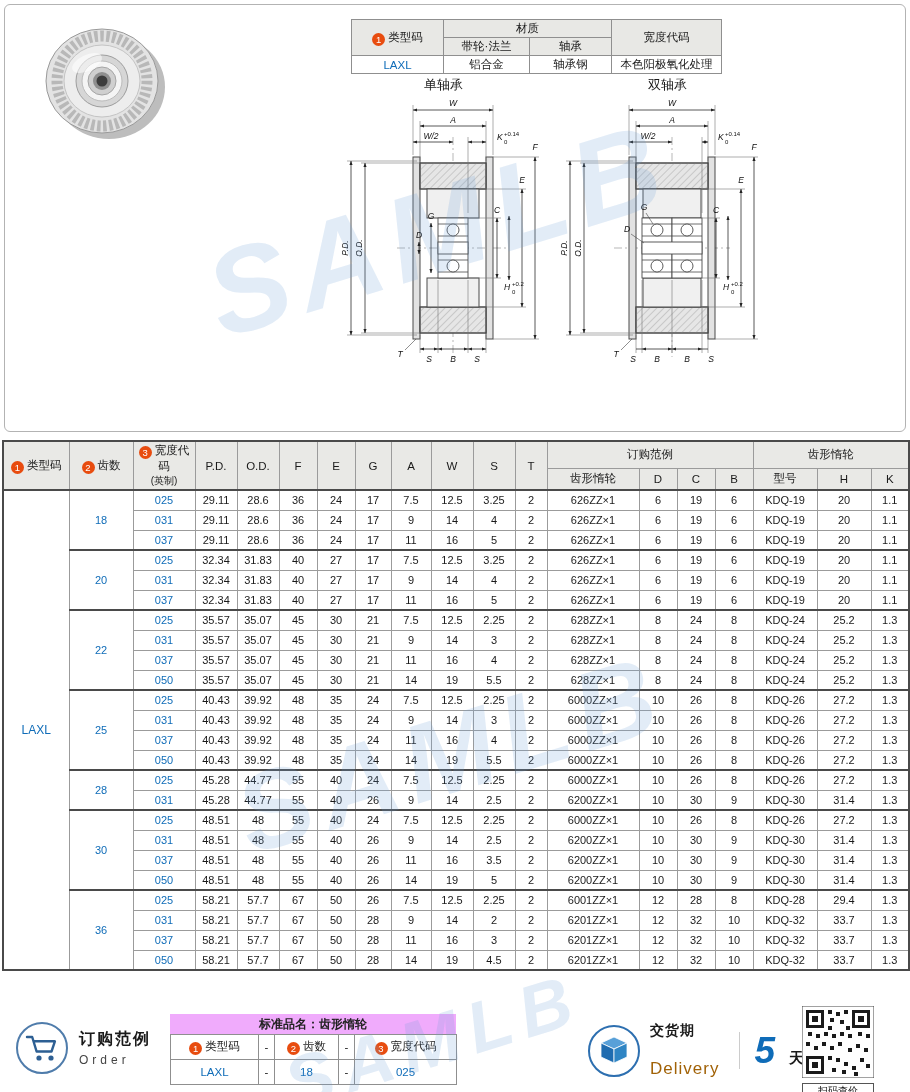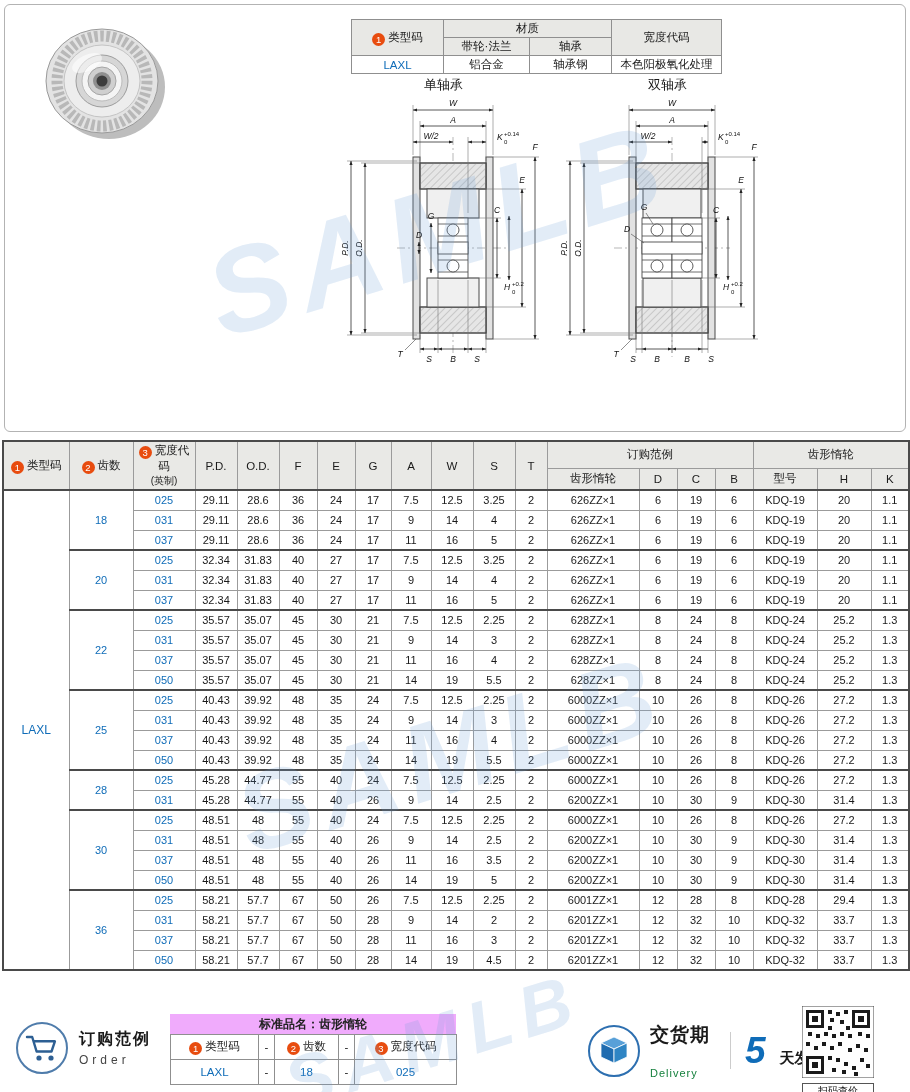--- a/index.html
+++ b/index.html
@@ -50,22 +50,22 @@
   .icon-circle { width:52px; height:52px; border:2px solid #4f7cab; border-radius:50%;
                  display:flex; align-items:center; justify-content:center; background:#fff; }
   .oe-cn { font-size:16px; font-weight:bold; letter-spacing:2px; }
   .oe-en { font-size:12px; letter-spacing:4px; color:#444; margin-top:3px; }
   .order-wrap { position:absolute; left:170px; top:1014px; width:286px; }
   .order-head { background:#f0abfc; height:20px; line-height:20px; text-align:center;
                 font-size:12px; font-weight:bold; color:#222; }
   .order-table { border-collapse:collapse; width:286px; table-layout:fixed; }
   .order-table td { border:1px solid #8f8f8f; text-align:center; height:25px; font-size:11.5px; background:#fff; }
   .delivery { position:absolute; left:588px; top:1022px; display:flex; align-items:center; gap:10px; }
-  .dv-cn { font-size:19px; font-weight:bold; letter-spacing:1px; }
-  .dv-en { font-size:11px; color:#15803d; letter-spacing:1px; margin-top:19px; }
+  .dv-cn { font-size:14px; font-weight:bold; letter-spacing:1px; }
+  .dv-en { font-size:17px; color:#a16207; letter-spacing:1px; margin-top:19px; }
   .days { display:flex; align-items:baseline; margin-left:10px; border-left:1px solid #ccc; padding-left:14px; }
   .days-num { font-size:37px; font-style:italic; font-weight:bold; color:#0f6cb8; line-height:1; }
   .days-unit { font-size:15px; font-weight:bold; margin-left:14px; }
   .qr-wrap { position:absolute; left:802px; top:1006px; width:72px; text-align:center; }
   .qr-caption { border:1px solid #555; font-size:10px; height:16px; line-height:14px; margin-top:2px; }
   
   .wm { position:absolute; font-weight:bold; font-style:italic; letter-spacing:10px;
         color:rgba(110,160,215,.20); transform:rotate(-17deg); pointer-events:none; z-index:40; white-space:nowrap; }
   .wm1 { left:200px; top:160px; font-size:120px; }
   .wm2 { left:230px; top:690px; font-size:110px; }

